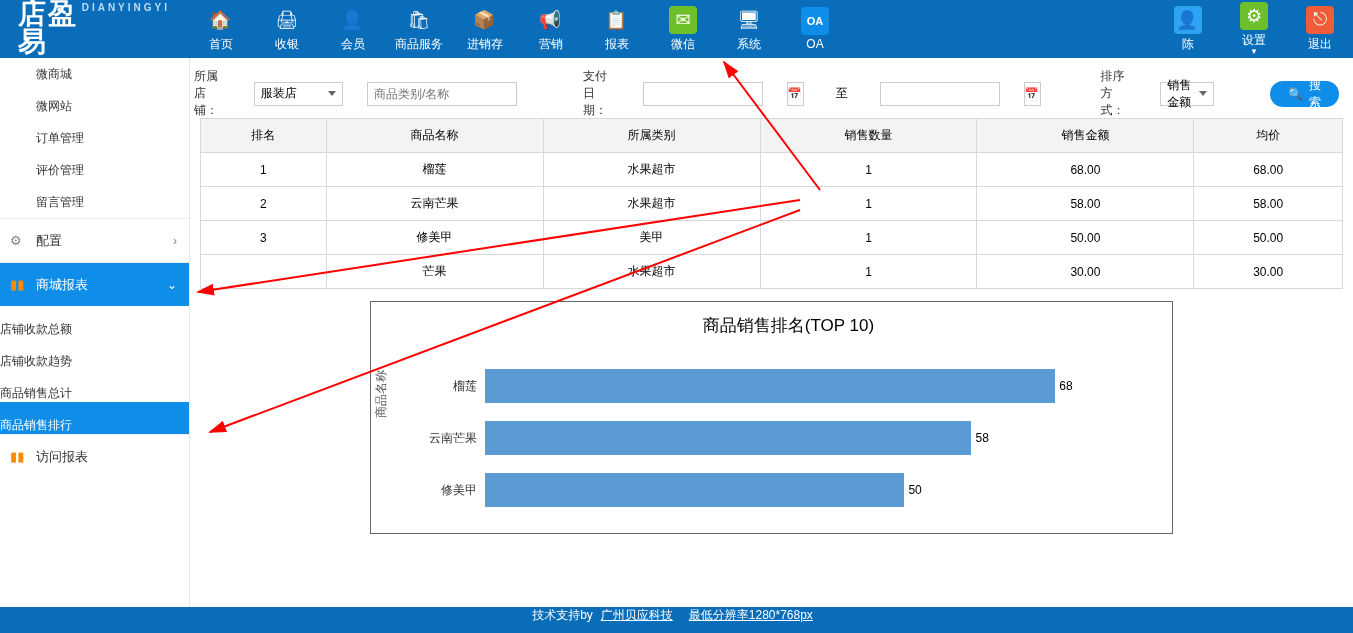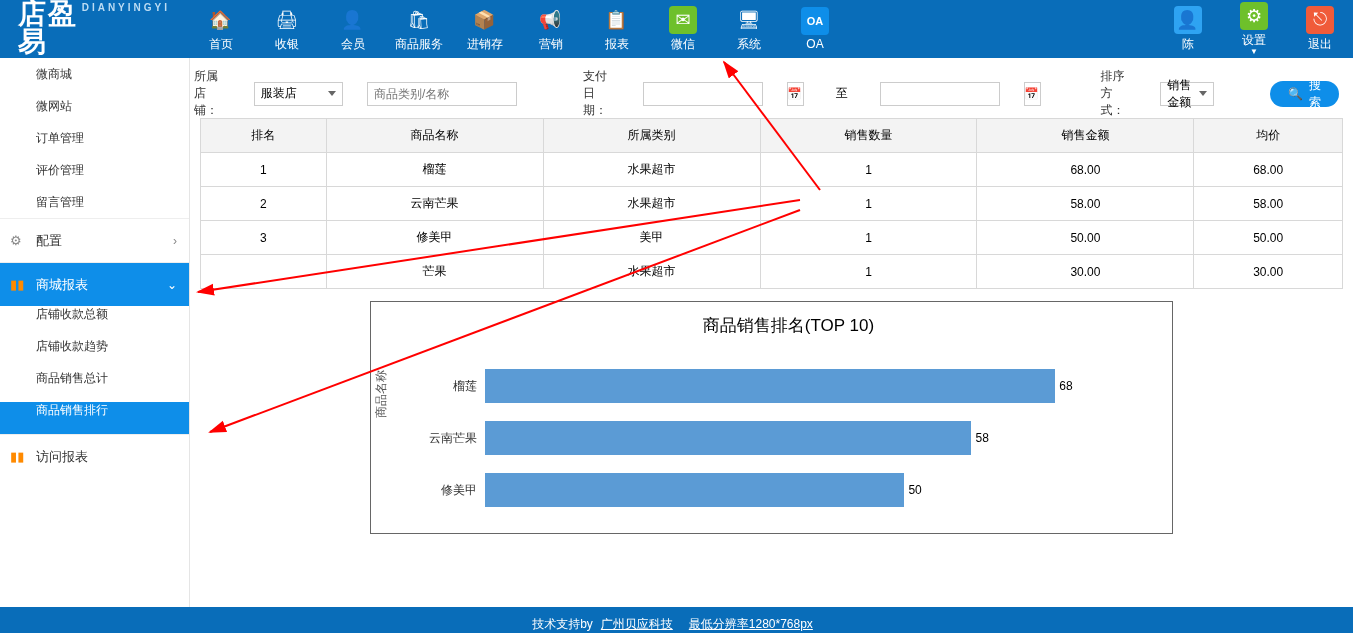--- a/index.html
+++ b/index.html
@@ -23,35 +23,35 @@
 .pill{height:26px;border-radius:13px;background:#0e8ee9;color:#fff;border:none;padding:0 18px;display:inline-flex;align-items:center;gap:6px;font-size:12px;cursor:pointer}
 .sep-label{padding:0 8px}
 .workspace{display:flex;height:calc(633px - 58px - 26px)}
 .sidebar{width:190px;border-right:1px solid #e5e5e5;background:#fff;overflow:hidden}
 .side-item{height:32px;padding:0 16px 0 36px;display:flex;align-items:center;color:#333;cursor:pointer;position:relative}
 .side-group{height:44px;padding:0 16px 0 36px;display:flex;align-items:center;color:#333;cursor:pointer;border-top:1px solid #eee;position:relative;font-size:13px}
 .side-group .giconwrap{position:absolute;left:10px;top:0;bottom:0;display:flex;align-items:center}
 .side-group .caret{position:absolute;right:12px;font-size:12px;color:#888}
 .side-group.active{background:#0e8ee9;color:#fff}
 .side-group.active .caret{color:#fff}
-.side-sub{height:32px;padding-left:36px;display:flex;align-items:flex-start;cursor:pointer;color:#333}
+.side-sub{height:32px;display:flex;align-items:flex-end;cursor:pointer;color:#333}
 .side-sub.active{background:#0e8ee9;color:#fff}
 .mainarea{flex:1;padding:0 10px}
 .table{width:100%;border-collapse:collapse;margin-top:60px}
 .table th,.table td{border:1px solid #d8d8d8;padding:8px 4px;text-align:center;font-weight:normal}
 .table th{background:#f3f3f3}
 .chartbox{border:1px solid #666;margin:12px 170px 0 170px;padding:8px 16px 8px 50px;position:relative}
 .chart-title{text-align:center;font-size:17px;margin:4px 0 32px}
 .ylab{position:absolute;left:10px;top:50%;transform:rotate(-90deg) translate(0,-50%);transform-origin:left top;font-size:12px;color:#555}
 .barrow{display:flex;align-items:center;margin:18px 0}
 .barcat{width:64px;text-align:right;padding-right:8px;font-size:12px;color:#333}
 .bartrack{flex:1;height:34px;position:relative}
 .barfill{height:100%;background:#5b9bd5;position:absolute;left:0;top:0}
 .barval{position:absolute;left:0;top:50%;transform:translateY(-50%);font-weight:normal;font-size:12px;margin-left:4px}
-.footer{height:26px;background:#096db9;color:#fff;display:flex;align-items:flex-end;justify-content:center;font-size:12px}
+.footer{height:26px;background:#096db9;color:#fff;display:flex;align-items:flex-start;justify-content:center;font-size:12px}
 .footer a{color:#fff;text-decoration:underline;margin:0 8px}
 
 .arrow{position:absolute;pointer-events:none;z-index:50}
 
 .sq{width:28px;height:28px;border-radius:4px;display:flex;align-items:center;justify-content:center}
 .tri-down{width:0;height:0;border-left:4px solid transparent;border-right:4px solid transparent;border-top:5px solid #666;display:inline-block;margin-left:4px;vertical-align:middle}
 </style>
 </head>
 <body>
 

